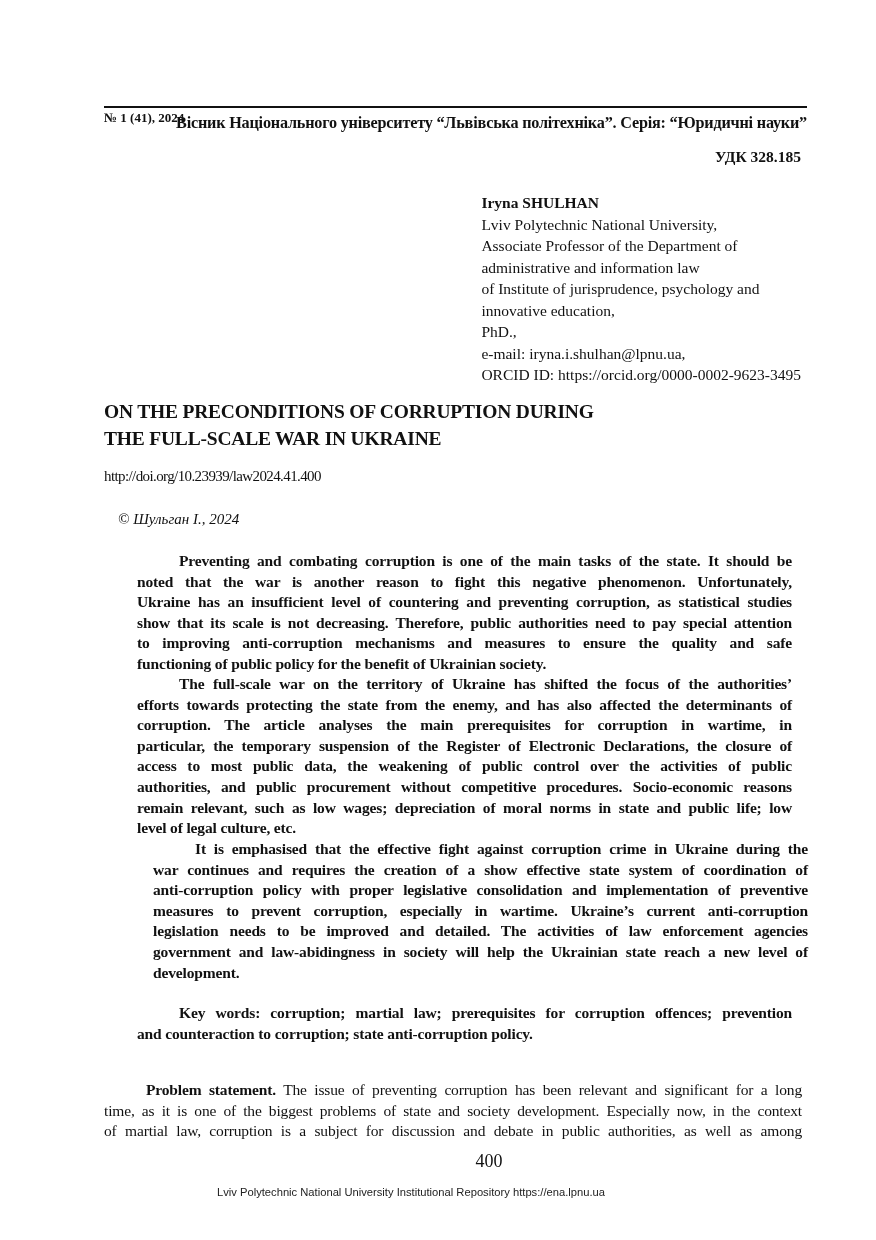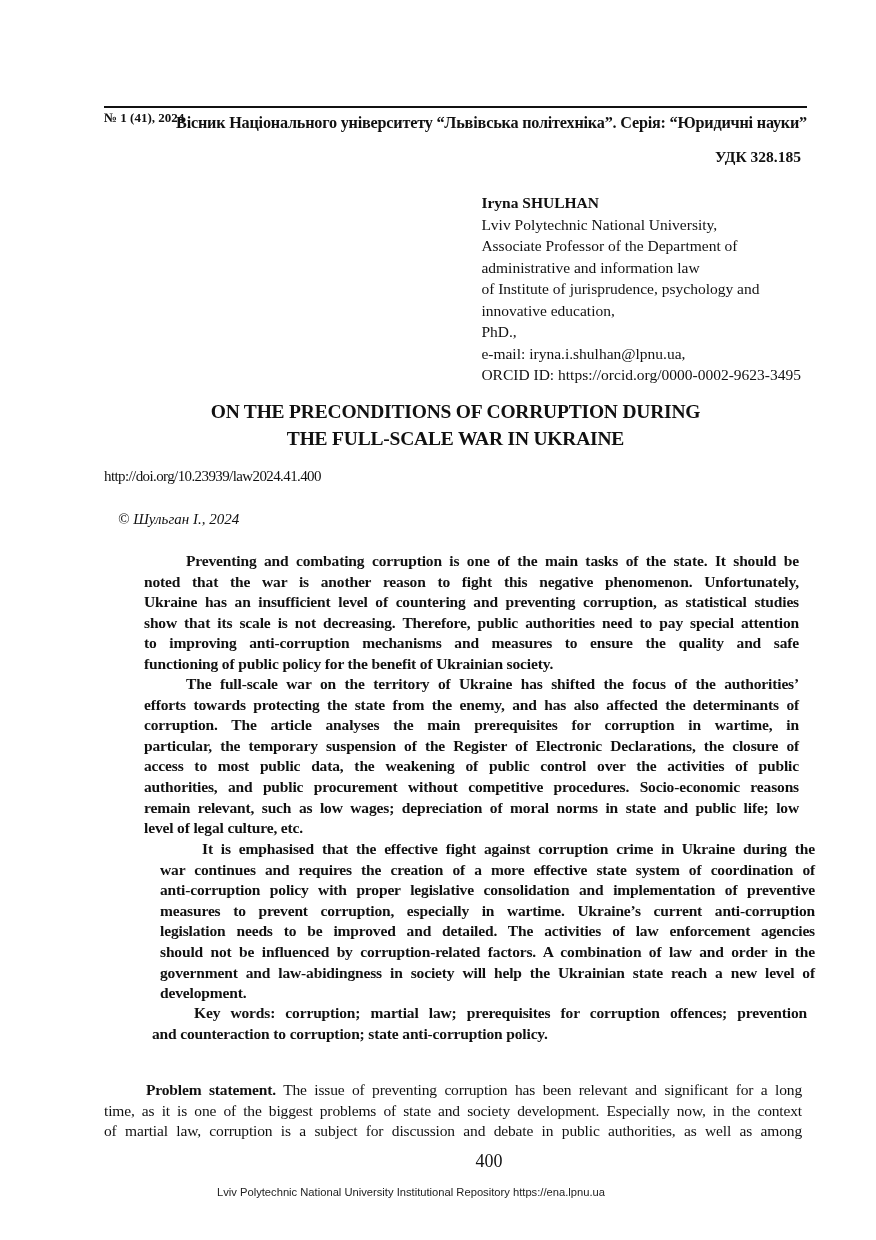--- a/index.html
+++ b/index.html
@@ -6,25 +6,25 @@
   body { width: 876px; height: 1240px; position: relative; overflow: hidden;
          font-family: "Liberation Serif", "DejaVu Serif", serif; color: #111111; }
   .abs { position: absolute; }
   .journal-header { left: 104px; top: 85px; width: 703px; font-weight: bold; font-size: 16.2px;
          font-family: "Liberation Serif", serif; letter-spacing: -0.2px; white-space: nowrap; text-align: right; margin-top: 29px; }
   .header-rule { left: 104px; top: 106px; width: 703px; height: 2px; background: #111; }
   .issue { left: 104px; top: 110px; font-weight: bold; font-size: 13px; }
   .udk { right: 75px; top: 148px; font-weight: bold; font-size: 15.5px; }
   .author-block { right: 75px; top: 192px; font-size: 15.5px; line-height: 21.5px; }
   .author-name { font-weight: bold; }
-  .title { left: 104px; width: 703px; top: 398px; text-align: center; font-weight: bold; font-size: 19.5px;
+  .title { left: 104px; width: 703px; top: 398px; text-align: left; font-weight: bold; font-size: 19.5px;
            line-height: 27px; letter-spacing: -0.2px; }
   .doi { left: 104px; top: 468px; font-size: 15px; letter-spacing: -0.6px; }
   .copyright { left: 104px; top: 511px; font-style: italic; font-size: 15px; margin-left: 14px; }
-  .para { position: absolute; left: 144px; width: 655px; font-size: 15.5px; line-height: 20.6px;
+  .para { position: absolute; left: 137px; width: 655px; font-size: 15.5px; line-height: 20.6px;
           text-align: justify; letter-spacing: -0.15px; }
   .para .ln { display: block; text-align: justify; text-align-last: justify; white-space: nowrap; height: 20.6px; }
   .para .ln.last { text-align-last: left; }
   .para .ln.indent { padding-left: 42px; }
   .bold { font-weight: bold; }
   .page-num { left: 11px; width: 876px; top: 1151px; text-align: center; font-size: 18px; margin-left: 40px; }
   .footer { left: 0; width: 822px; top: 1186px; text-align: center; font-size: 11.2px;
             font-family: "Liberation Sans", "DejaVu Sans", sans-serif; color: #222; }
   a.link { color: #111; text-decoration: none; }
 </style>
@@ -72,30 +72,29 @@
   <span class="ln">corruption. The article analyses the main prerequisites for corruption in wartime, in</span>
   <span class="ln">particular, the temporary suspension of the Register of Electronic Declarations, the closure of</span>
   <span class="ln">access to most public data, the weakening of public control over the activities of public</span>
   <span class="ln">authorities, and public procurement without competitive procedures. Socio-economic reasons</span>
   <span class="ln">remain relevant, such as low wages; depreciation of moral norms in state and public life; low</span>
   <span class="ln last">level of legal culture, etc.</span>
 </div>
 
 <div class="para bold" style="top:839px;margin-left:16px;">
   <span class="ln indent">It is emphasised that the effective fight against corruption crime in Ukraine during the</span>
-  <span class="ln">war continues and requires the creation of a more effective state system of coordination of</span>
+  <span class="ln">war continues and requires the creation of a show effective state system of coordination of</span>
   <span class="ln">anti-corruption policy with proper legislative consolidation and implementation of preventive</span>
   <span class="ln">measures to prevent corruption, especially in wartime. Ukraine’s current anti-corruption</span>
   <span class="ln">legislation needs to be improved and detailed. The activities of law enforcement agencies</span>
-  <span class="ln">should not be influenced by corruption-related factors. A combination of law and order in the</span>
   <span class="ln">government and law-abidingness in society will help the Ukrainian state reach a new level of</span>
   <span class="ln last">development.</span>
 </div>
 
-<div class="para bold" style="top:1003px;margin-left:8px;">
+<div class="para bold" style="top:1003px;">
   <span class="ln indent">Key words: corruption; martial law; prerequisites for corruption offences; prevention</span>
   <span class="ln last">and counteraction to corruption; state anti-corruption policy.</span>
 </div>
 
 <div class="para" style="top:1080px; left:104px; width:698px;">
   <span class="ln" style="padding-left:42px;"><b>Problem statement.</b><span> The issue of preventing corruption has been relevant and significant for a long</span></span>
   <span class="ln">time, as it is one of the biggest problems of state and society development. Especially now, in the context</span>
   <span class="ln">of martial law, corruption is a subject for discussion and debate in public authorities, as well as among</span>
 </div>
 

